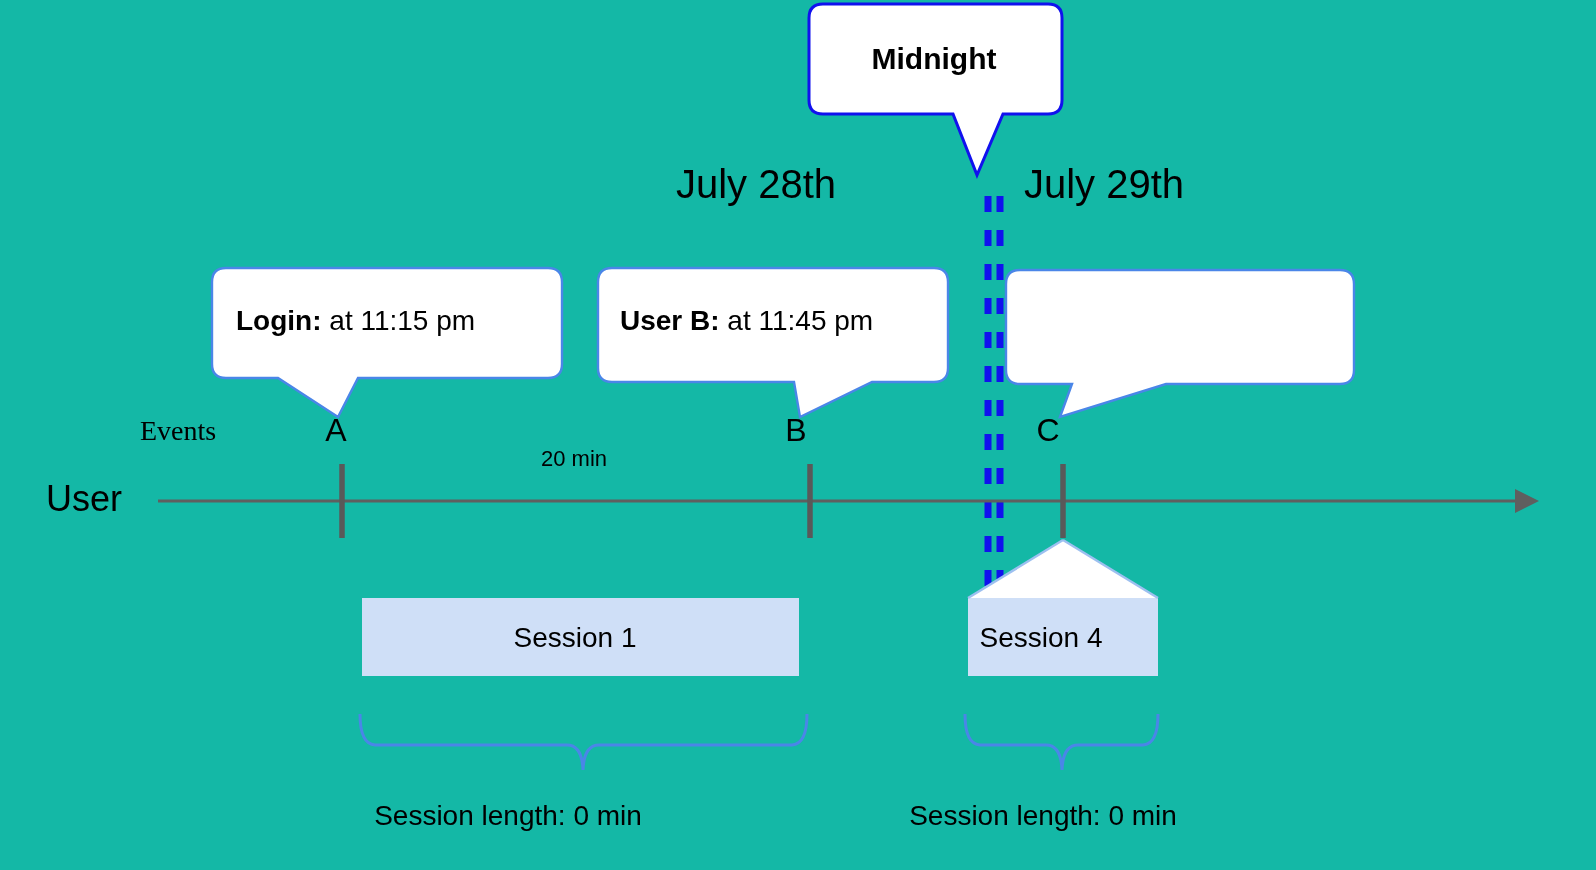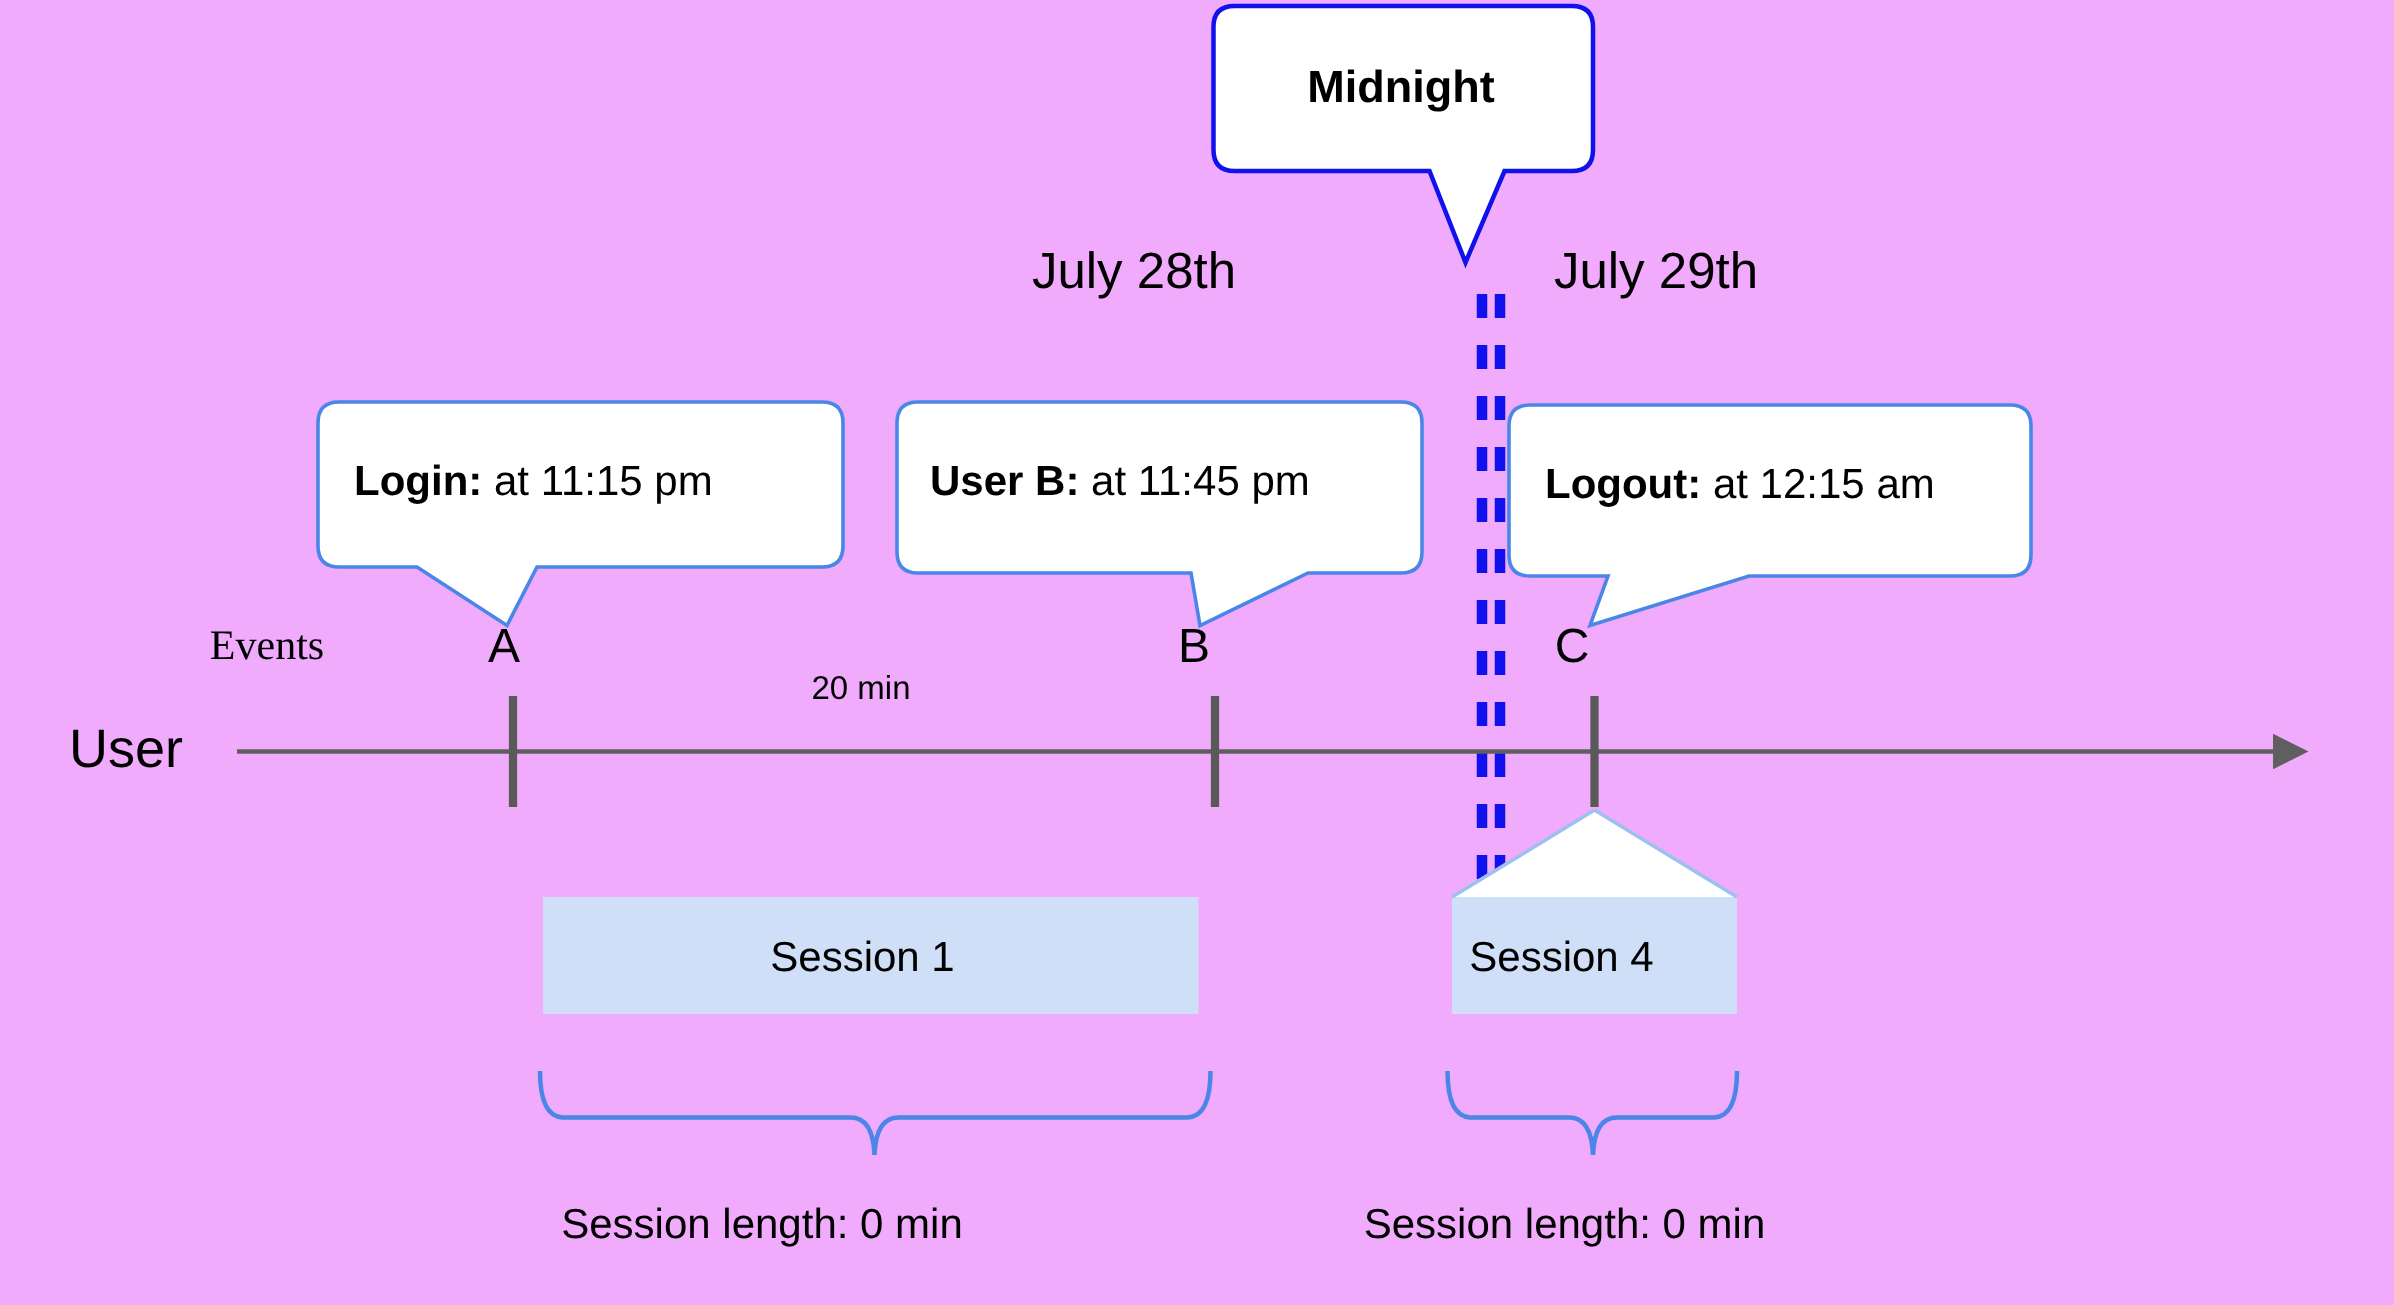--- a/index.html
+++ b/index.html
@@ -4,21 +4,21 @@
 <style>
   html, body {
     margin: 0;
     padding: 0;
     background: #ffffff;
   }
   #stage {
     position: relative;
     width: 1596px;
     height: 870px;
-    background: #f0abfc;
+    background: #14b8a6;
     overflow: hidden;
     font-family: "Liberation Sans", sans-serif;
     color: #000000;
   }
   #svg-layer {
     position: absolute;
     left: 0;
     top: 0;
     width: 1596px;
     height: 870px;
@@ -33,21 +33,21 @@
     color: #000000;
   }
   .callout-text b {
     font-weight: bold;
   }
   .midnight-text {
     font-size: 30px;
     font-weight: bold;
   }
   .date-text {
-    font-size: 34px;
+    font-size: 40px;
   }
   .event-letter {
     font-size: 32px;
   }
   .events-label {
     font-size: 28px;
   }
   .user-label {
     font-size: 36px;
   }
@@ -168,23 +168,20 @@
   <div class="txt date-text centered" style="left:1104px; top:164px;">July 29th</div>
 
   <div class="txt callout-text" style="left:236px; top:307px;">
     <b>Login:</b><span> at 11:15 pm</span>
   </div>
 
   <div class="txt callout-text" style="left:620px; top:307px;">
     <b>User B:</b><span> at 11:45 pm</span>
   </div>
 
-  <div class="txt callout-text" style="left:1030px; top:309px;">
-    <b>Logout:</b><span> at 12:15 am</span>
-  </div>
 
   <div class="txt events-label centered" style="left:178px; top:417px;font-family:Liberation Serif, serif;">Events</div>
 
   <div class="txt event-letter centered" style="left:336px; top:414px;">A</div>
 
   <div class="txt event-letter centered" style="left:796px; top:414px;">B</div>
 
   <div class="txt event-letter centered" style="left:1048px; top:414px;">C</div>
 
   <div class="txt minlabel centered" style="left:574px; top:448px;">20 min</div>

